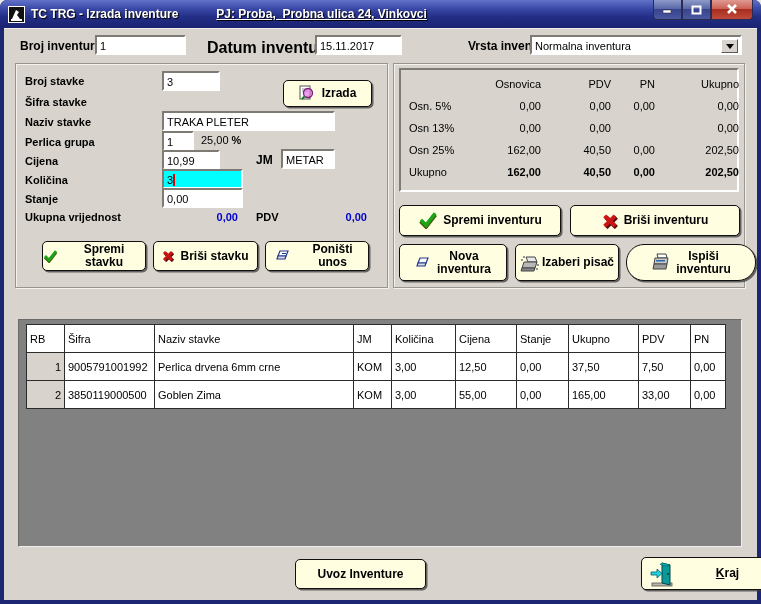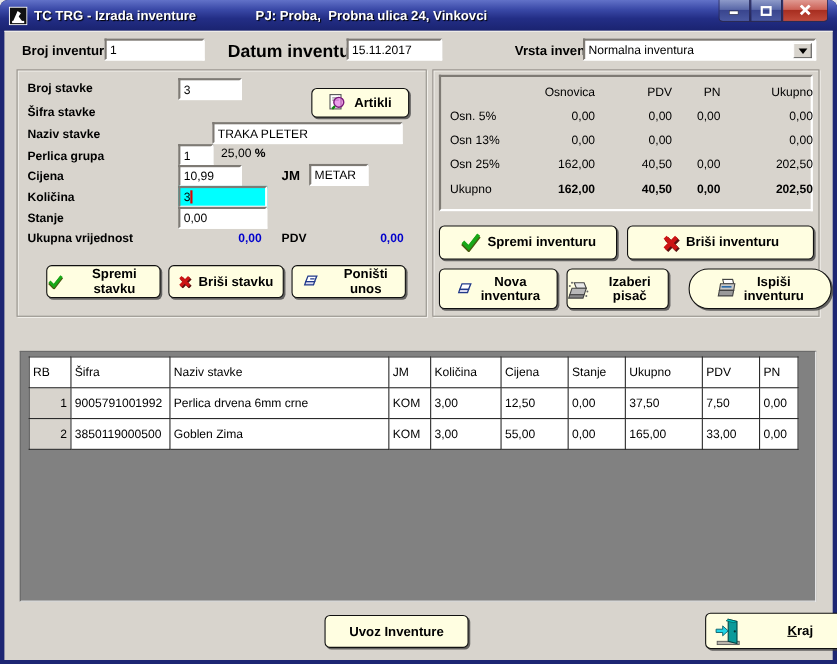--- a/index.html
+++ b/index.html
@@ -87,21 +87,21 @@
 <div class="win">
 
   <div class="titlebar">
     <svg class="app-icon" viewBox="0 0 17 17">
       <rect x="0" y="0" width="17" height="17" fill="#fff"></rect>
       <rect x="1" y="1" width="15" height="15" fill="#111"></rect>
       <path d="M4 13 L8 4 L11 6 L9 9 L12 13 Z" fill="#fff"></path>
       <rect x="3" y="13" width="11" height="2" fill="#fff"></rect>
     </svg>
     <span class="title-text">TC TRG - Izrada inventure</span>
-    <span class="title-text" style="margin-left:54px;">PJ: Proba,  Probna ulica 24, Vinkovci</span>
+    <span class="title-text" style="margin-left:38px;text-decoration:underline;">PJ: Proba,  Probna ulica 24, Vinkovci</span>
     <div class="win-controls">
       <div class="wc min">
         <svg width="11" height="9" viewBox="0 0 11 9">
             <rect x="1" y="5" width="8" height="3" fill="#fff" stroke="#223" stroke-width="0.5"></rect>
           </svg>
       </div>
       <div class="wc max">
         <svg width="11" height="10" viewBox="0 0 11 10">
             <rect x="1.5" y="1.5" width="8" height="7" fill="none" stroke="#fff" stroke-width="2"></rect>
           </svg>
@@ -131,21 +131,21 @@
     </div>
 
     <div class="abs gb" style="left:11px;top:34px;width:373px;height:225px;"></div>
 
     <span class="abs lbl" style="left:21px;top:46px;">Broj stavke</span>
     <div class="abs field" style="left:158px;top:42px;width:58px;">3</div>
 
     <span class="abs lbl" style="left:21px;top:67px;">Šifra stavke</span>
 
     <span class="abs lbl" style="left:21px;top:87px;">Naziv stavke</span>
-    <div class="abs field" style="left:158px;top:82px;width:173px;margin-left:31px;">TRAKA PLETER</div>
+    <div class="abs field" style="left:158px;top:82px;width:173px;">TRAKA PLETER</div>
 
     <span class="abs lbl" style="left:21px;top:107px;">Perlica grupa</span>
     <div class="abs field" style="left:158px;top:102px;width:32px;">1</div>
     <span class="abs" style="left:197px;top:105px;">
       <span>25,00</span>
       <span class="bold">%</span>
     </span>
 
     <span class="abs lbl" style="left:21px;top:126px;">Cijena</span>
     <div class="abs field" style="left:158px;top:121px;width:58px;">10,99</div>
@@ -166,21 +166,21 @@
     <span class="abs blueval" style="left:307px;top:182px;width:56px;">0,00</span>
 
     <div class="abs btn" style="left:279px;top:51px;width:89px;height:27px;">
       <svg class="ico" width="18" height="17" viewBox="0 0 18 17">
         <rect x="1" y="1" width="10" height="13" fill="#fff" stroke="#555" stroke-width="1"></rect>
         <line x1="3" y1="4" x2="9" y2="4" stroke="#999"></line>
         <line x1="3" y1="6" x2="9" y2="6" stroke="#999"></line>
         <circle cx="9" cy="8" r="4.5" fill="#e06ae0" fill-opacity="0.65" stroke="#7a1a7a" stroke-width="1.3"></circle>
         <line x1="5.5" y1="11.5" x2="3" y2="14" stroke="#0a8a0a" stroke-width="2"></line>
       </svg>
-      <span>Artikli</span>
+      <span>Izrada</span>
     </div>
 
     <div class="abs btn" style="left:38px;top:212px;width:104px;height:30px;">
       <svg class="ico" width="15" height="13" viewBox="0 0 15 13">
         <path d="M2 7 L6 11 L13 2" fill="none" stroke="#4a5a10" stroke-width="3.4"></path>
         <path d="M2 6 L6 10 L13 1" fill="none" stroke="#18a818" stroke-width="2.6"></path>
       </svg>
       <span>Spremi stavku</span>
     </div>
     <div class="abs btn" style="left:149px;top:212px;width:105px;height:30px;">
@@ -253,21 +253,21 @@
     <div class="abs btn" style="left:395px;top:215px;width:108px;height:37px;">
       <svg class="ico" width="17" height="14" viewBox="0 0 17 14">
         <polygon points="5,2 13,2 11,7 3,7" fill="#fff" stroke="#223a8a" stroke-width="1.2"></polygon>
         <polygon points="3,7 11,7 10,10 2,10" fill="#d8d8ee" stroke="#223a8a" stroke-width="1.2"></polygon>
       </svg>
       <span>
         <span>Nova</span><br>
         <span>inventura</span>
       </span>
     </div>
-    <div class="abs btn" style="left:511px;top:215px;width:93px;height:37px;gap:2px;">
+    <div class="abs btn" style="left:511px;top:215px;width:104px;height:37px;gap:2px;">
       <svg class="ico" width="20" height="20" viewBox="0 0 20 20">
         <polygon points="6,4 15,4 17,9 8,9" fill="#e8e8e8" stroke="#444"></polygon>
         <polygon points="4,9 17,9 15,15 2,15" fill="#b8b8b8" stroke="#444"></polygon>
         <polygon points="2,15 15,15 14,18 1,18" fill="#888" stroke="#444"></polygon>
         <circle cx="4" cy="4" r="0.9" fill="#666"></circle>
           <circle cx="2" cy="7" r="0.9" fill="#666"></circle>
         <circle cx="17" cy="16" r="0.9" fill="#666"></circle>
           <circle cx="18" cy="12" r="0.9" fill="#666"></circle>
       </svg>
       <span>Izaberi pisač</span>

